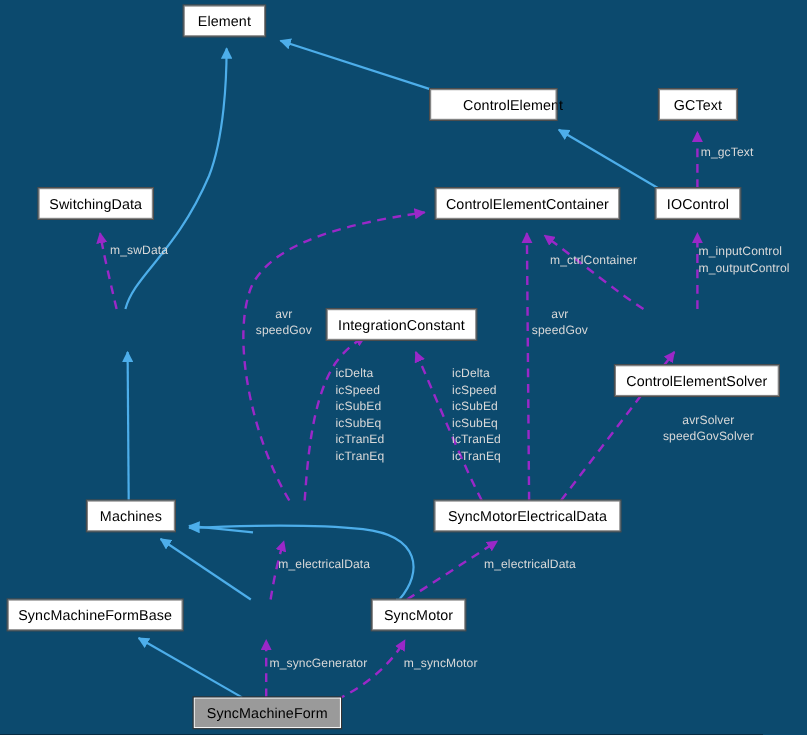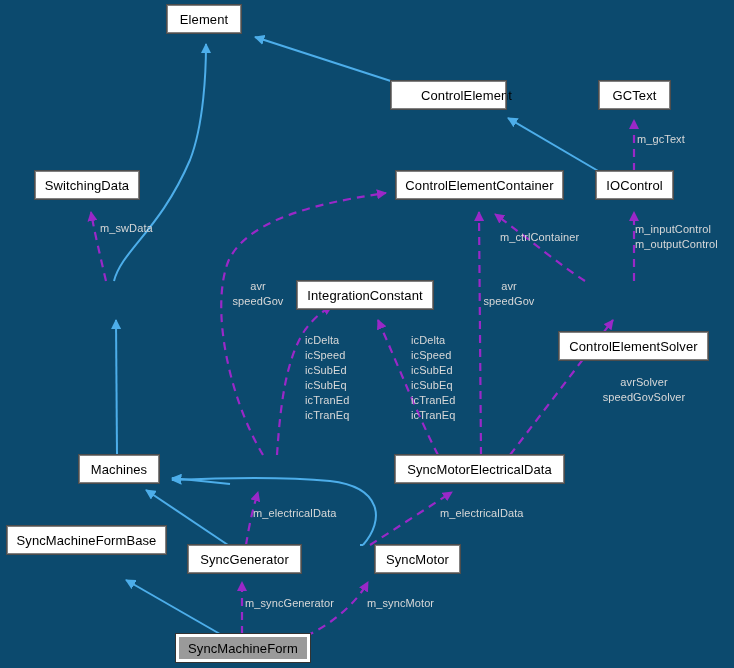--- a/index.html
+++ b/index.html
@@ -33,21 +33,21 @@
     line-height: 1;
     display: flex;
     align-items: center;
     justify-content: center;
     white-space: nowrap;
     z-index: 5;
     letter-spacing: 0.1px;
   }
   .node.highlight {
     background: #9a9a9a;
-    border: 3px solid #ffffff;
+    border: 1px solid #ffffff;
     outline: 1px solid #333333;
   }
   .edge-label {
     position: absolute;
     color: #d8d8d8;
     font-size: 11px;
     line-height: 15px;
     white-space: pre;
     z-index: 6;
     letter-spacing: 0.1px;
@@ -162,23 +162,22 @@
   <div class="node" style="left:167px;top:5px;width:74px;height:28px;">Element</div>
   <div class="node" style="left:391px;top:81px;width:115px;height:28px;padding-left:36px;">ControlElement</div>
   <div class="node" style="left:599px;top:81px;width:71px;height:28px;">GCText</div>
   <div class="node" style="left:35px;top:171px;width:104px;height:28px;">SwitchingData</div>
   <div class="node" style="left:396px;top:171px;width:167px;height:28px;text-align:center;">ControlElementContainer</div>
   <div class="node" style="left:596px;top:171px;width:77px;height:28px;">IOControl</div>
   <div class="node" style="left:297px;top:281px;width:136px;height:28px;">IntegrationConstant</div>
   <div class="node" style="left:559px;top:284px;width:149px;height:28px;margin-top:48px;">ControlElementSolver</div>
   <div class="node" style="left:79px;top:455px;width:80px;height:28px;">Machines</div>
   <div class="node" style="left:395px;top:455px;width:169px;height:28px;">SyncMotorElectricalData</div>
-  <div class="node" style="left:7px;top:526px;width:159px;height:28px;">SyncMachineFormBase</div>
-  <div class="node" style="left:188px;top:545px;width:113px;height:28px;">SyncGenerator</div>
-  <div class="node" style="left:338px;top:545px;width:85px;height:28px;margin-left:37px;">SyncMotor</div>
+  <div class="node" style="left:7px;top:545px;width:159px;height:28px;">SyncMachineFormBase</div>
+  <div class="node" style="left:338px;top:545px;width:85px;height:28px;">SyncMotor</div>
   <div class="node highlight" style="left:176px;top:634px;width:134px;height:28px;">SyncMachineForm</div>
 
   <div class="edge-label left" style="left:100px;top:221px;">m_swData</div>
   <div class="edge-label left" style="left:637px;top:132px;">m_gcText</div>
   <div class="edge-label left" style="left:500px;top:230px;">m_ctrlContainer</div>
   <div class="edge-label left" style="left:635px;top:222px;">m_inputControl
 m_outputControl</div>
   <div class="edge-label center" style="left:226px;top:279px;width:64px;">avr
 speedGov</div>
   <div class="edge-label center" style="left:477px;top:279px;width:64px;">avr

